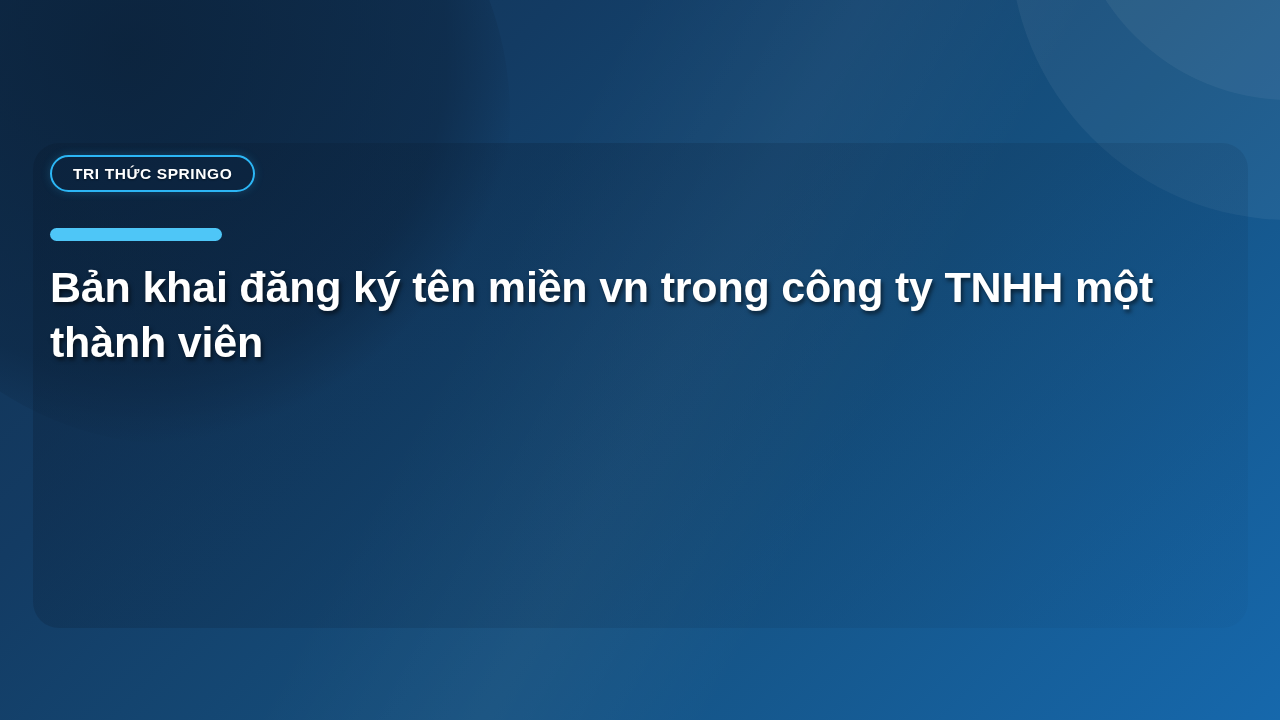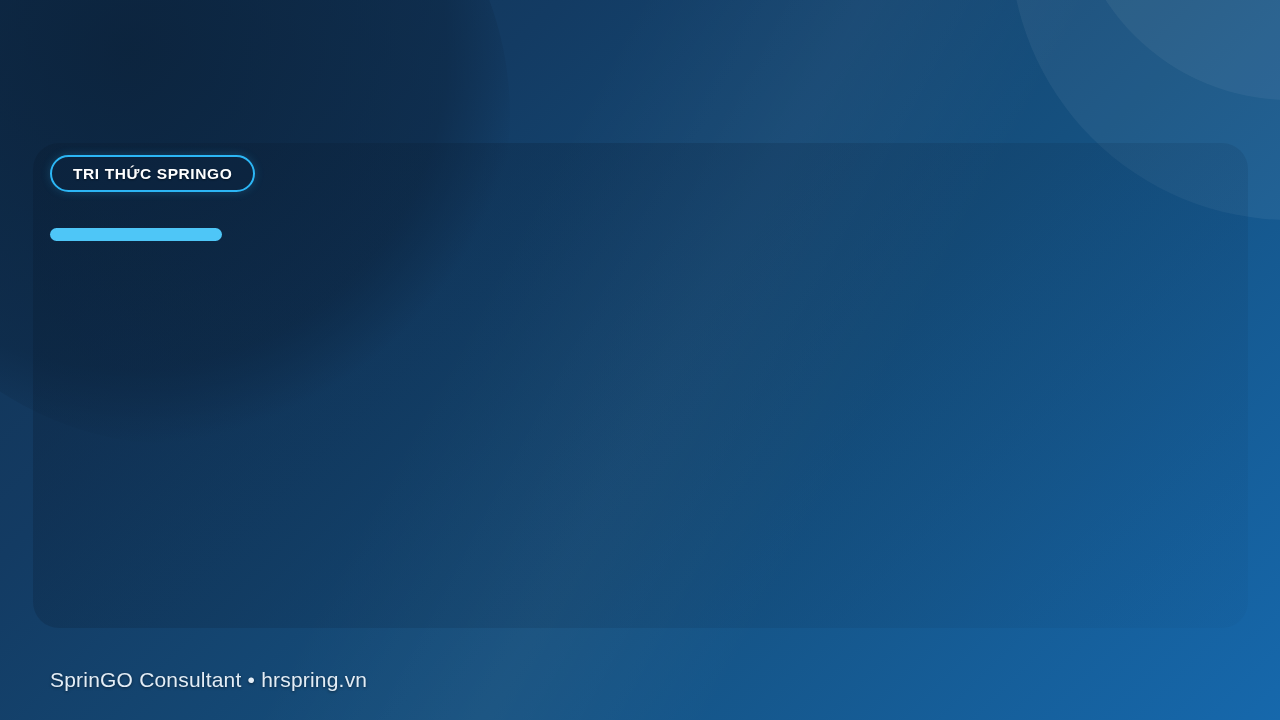--- a/index.html
+++ b/index.html
@@ -148,16 +148,16 @@
 
   <div id="content-card"></div>
 
 
   <div id="badge">
     <span id="badge-label">TRI THỨC SPRINGO</span>
   </div>
 
   <div id="accent-bar"></div>
 
+  <h1 id="headline">Bản khai đăng ký tên miền vn trong công ty TNHH một thành viên</h1>
 
-  <div id="footer">SprinGO Consultant • hrspring.vn</div>
 
 </div>
 
 </body></html>

